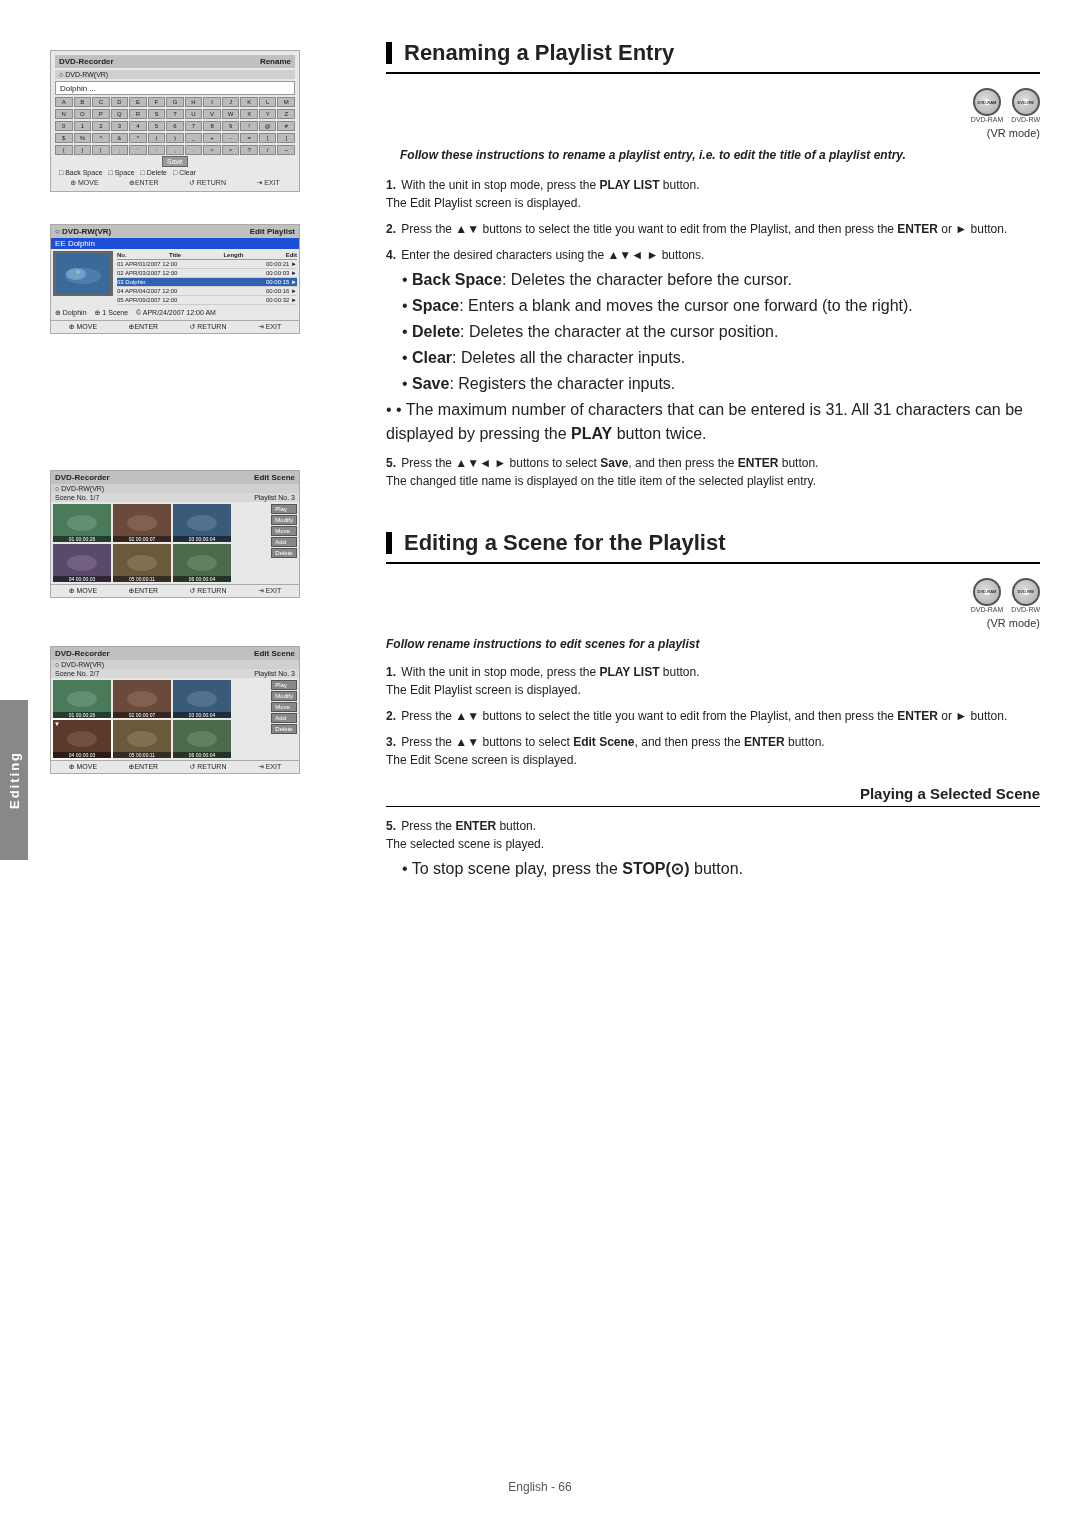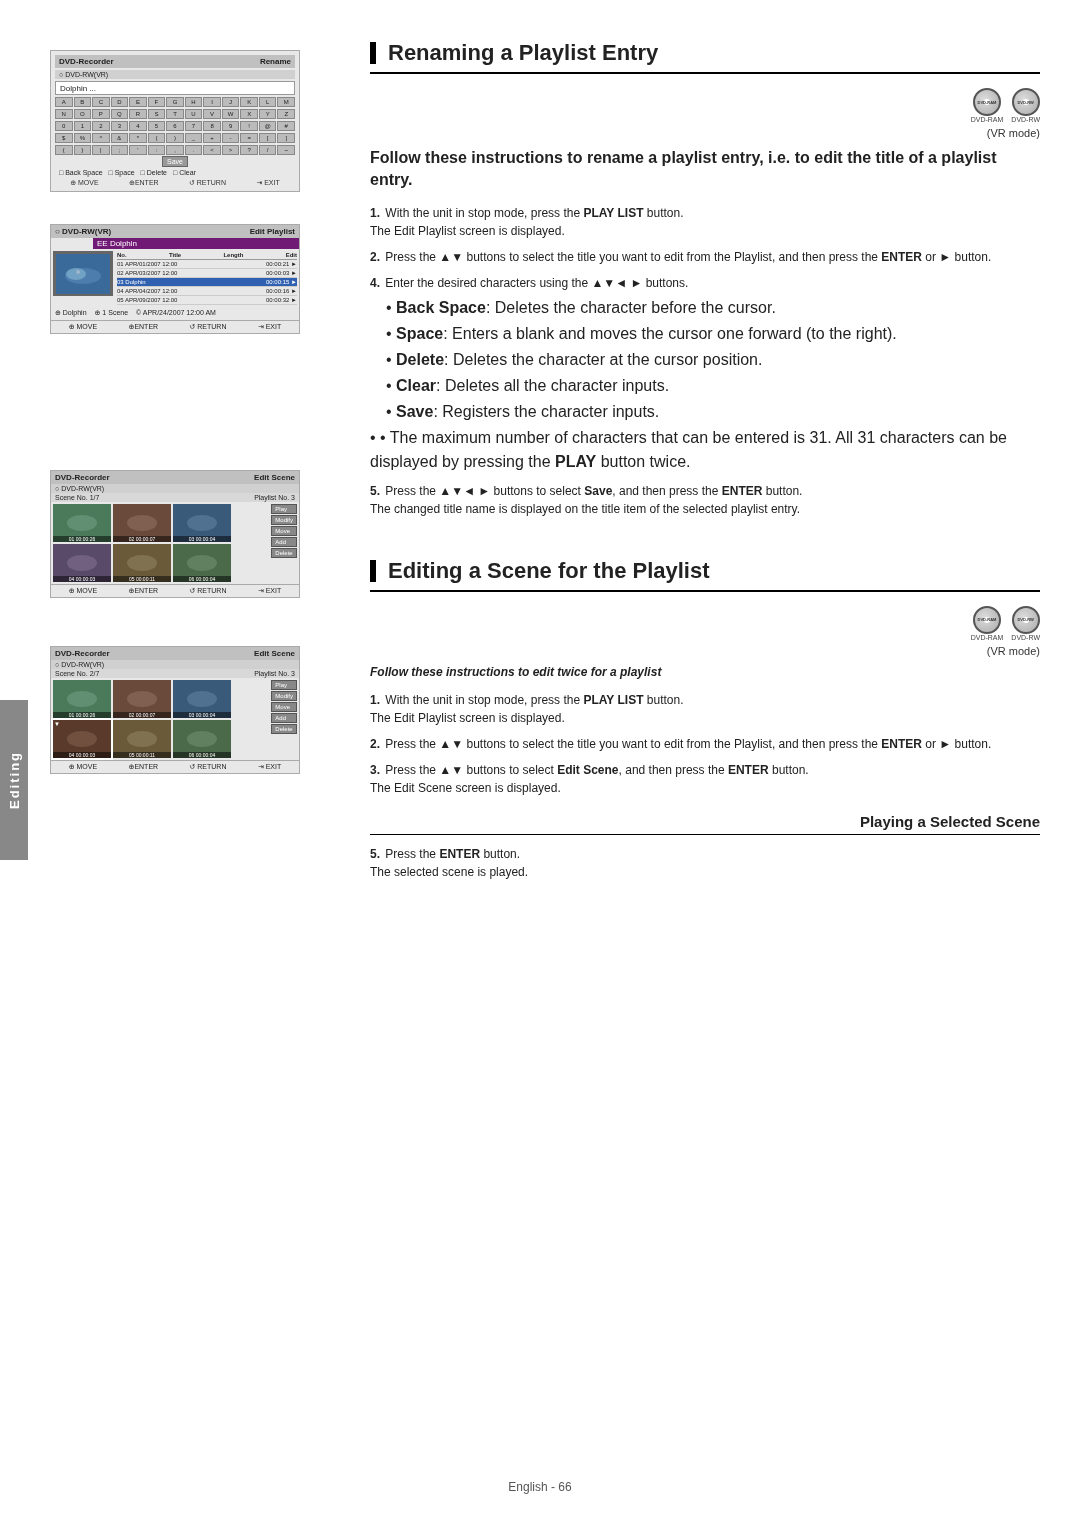--- a/index.html
+++ b/index.html
@@ -30,21 +30,21 @@
       font-size: 13px;
       font-weight: bold;
       letter-spacing: 2px;
     }
 
     
     .page {
       display: flex;
       flex-direction: row;
       padding: 40px 40px 40px 50px;
-      gap: 0;
+      gap: 16px;
     }
 
     .left-col {
       width: 280px;
       flex-shrink: 0;
       display: flex;
       flex-direction: column;
       gap: 24px;
       padding-top: 10px;
     }
@@ -151,25 +151,24 @@
     }
     .playlist-screen .ps-header {
       display: flex;
       justify-content: space-between;
       background: #c0c0c0;
       padding: 2px 4px;
       font-size: 8px;
       font-weight: bold;
     }
     .playlist-screen .ps-title-bar {
-      background: #701a75;
+      background: #1d4ed8;
       color: #fff;
       padding: 1px 4px;
       font-size: 8px;
-      margin-left: 42px;
     }
     .playlist-screen .ps-content {
       display: flex;
       gap: 4px;
       padding: 2px;
     }
     .playlist-screen .ps-thumb {
       width: 60px;
       height: 45px;
       background: #666;
@@ -276,24 +275,26 @@
       content: '';
       width: 6px;
       height: 6px;
       border-radius: 50%;
       background: #fff;
       position: absolute;
     }
 
     
     .section-intro {
-      font-weight: bold;
-      font-size: 16px;
+      font-style: italic;
+      font-weight: bold;
+      font-size: 12px;
       margin-bottom: 12px;
       line-height: 1.4;
+      margin-left: 14px;
     }
 
     .step-list {
       list-style: none;
       padding: 0;
     }
     .step-list li {
       margin-bottom: 8px;
       padding-left: 0;
       font-size: 12px;
@@ -742,21 +743,21 @@
         </div>
         <div class="format-icon">
           <div class="disc">
             <span style="font-size:4px;font-weight:bold;position:relative;z-index:1;">DVD-RW</span>
           </div>
           <span>DVD-RW</span>
         </div>
       </div>
       <div class="vr-mode">(VR mode)</div>
 
-      <p style="font-style:italic;font-weight:bold;font-size:12px;margin-bottom:12px;">Follow these instructions to edit twice for a playlist</p>
+      <p style="font-style:italic;font-weight:bold;font-size:12px;margin-bottom:12px;">Follow rename instructions to edit scenes for a playlist</p>
 
       <ol class="step-list">
         <li>
           <span class="step-num">1.</span>
           With the unit in stop mode, press the <strong>PLAY LIST</strong> button.<br>
           The Edit Playlist screen is displayed.
         </li>
         <li>
           <span class="step-num">2.</span>
           Press the ▲▼ buttons to select the title you want to edit from the Playlist, and then press the <strong>ENTER</strong> or ► button.
@@ -768,20 +769,23 @@
         </li>
       </ol>
 
       <div class="subsection-title">Playing a Selected Scene</div>
 
       <ol class="step-list" start="4">
         <li>
           <span class="step-num">5.</span>
           Press the <strong>ENTER</strong> button.<br>
           The selected scene is played.<br>
+          <ul class="bullet-list" style="margin-top:4px;">
+            <li>To stop scene play, press the <strong>STOP(⊙)</strong> button.</li>
+          </ul>
         </li>
       </ol>
     </div>
 
   </div>
 </div>
 
 <div class="page-footer">
   <span>English - 66</span>
 </div>

